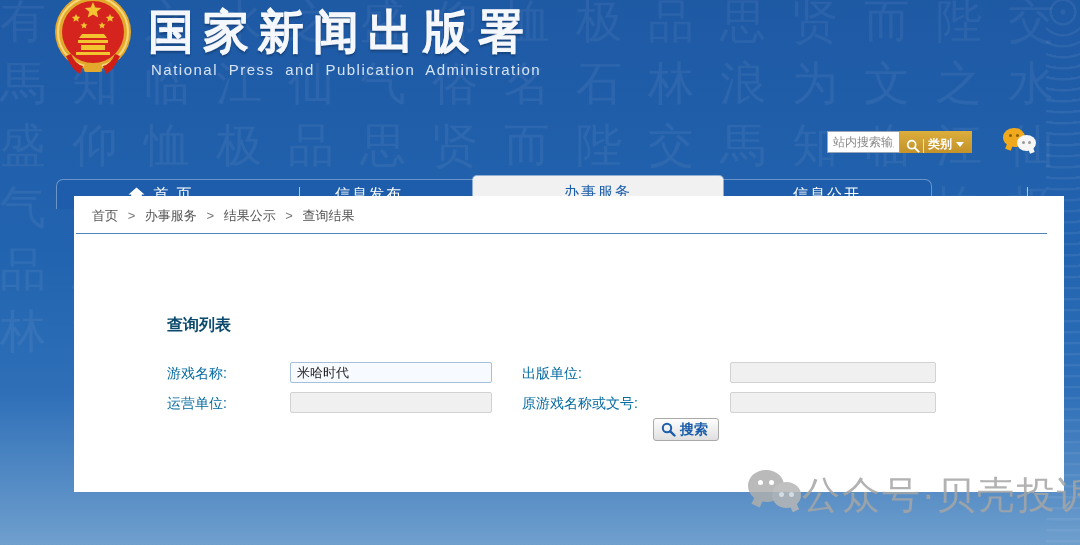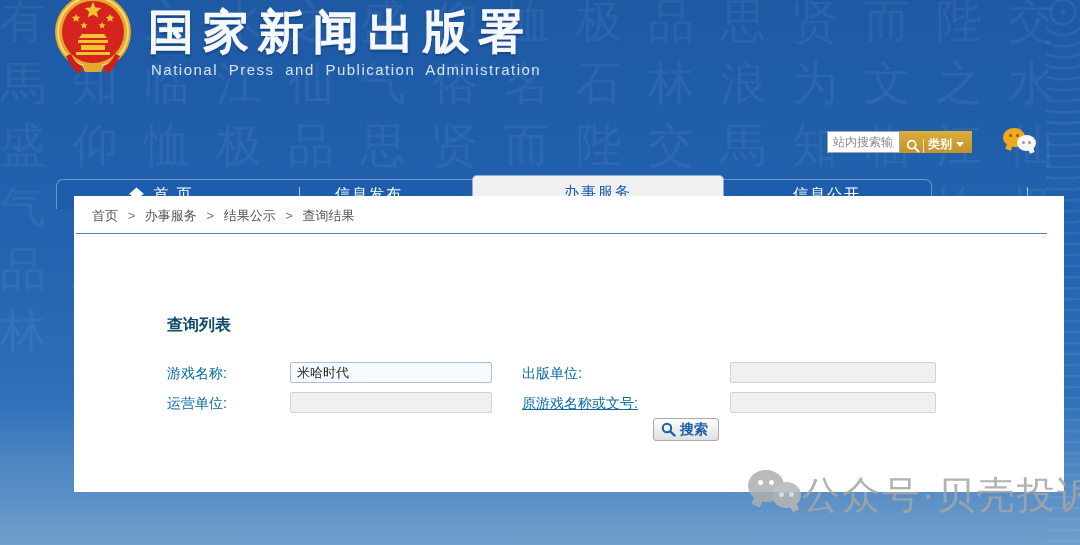--- a/index.html
+++ b/index.html
@@ -199,21 +199,21 @@
 
     <div class="section-title">查询列表</div>
 
     <div class="f-label" style="left:93px; top:169px;">游戏名称:</div>
     <input class="f-input f-filled" style="left: 216px; top: 166px; width: 202px;" type="text" value="米哈时代">
     <div class="f-label" style="left:448px; top:169px;">出版单位:</div>
     <input class="f-input f-empty" style="left: 656px; top: 166px; width: 206px;" type="text" value="">
 
     <div class="f-label" style="left:93px; top:199px;">运营单位:</div>
     <input class="f-input f-empty" style="left: 216px; top: 196px; width: 202px;" type="text" value="">
-    <div class="f-label" style="left:448px; top:199px;text-decoration:underline;">原游戏名称或文号:</div>
+    <div class="f-label" style="left:448px; top:199px;">原游戏名称或文号:</div>
     <input class="f-input f-empty" style="left: 656px; top: 196px; width: 206px;" type="text" value="">
 
     <div class="search-button">
       <span style="display:flex;">
         <svg width="15" height="15" viewBox="0 0 15 15">
           <circle cx="6" cy="6" r="4.2" fill="none" stroke="#1a5dab" stroke-width="2"></circle>
           <line x1="9.3" y1="9.3" x2="13.5" y2="13.5" stroke="#1a5dab" stroke-width="2.4" stroke-linecap="round"></line>
         </svg>
       </span>
       <span>搜索</span>

